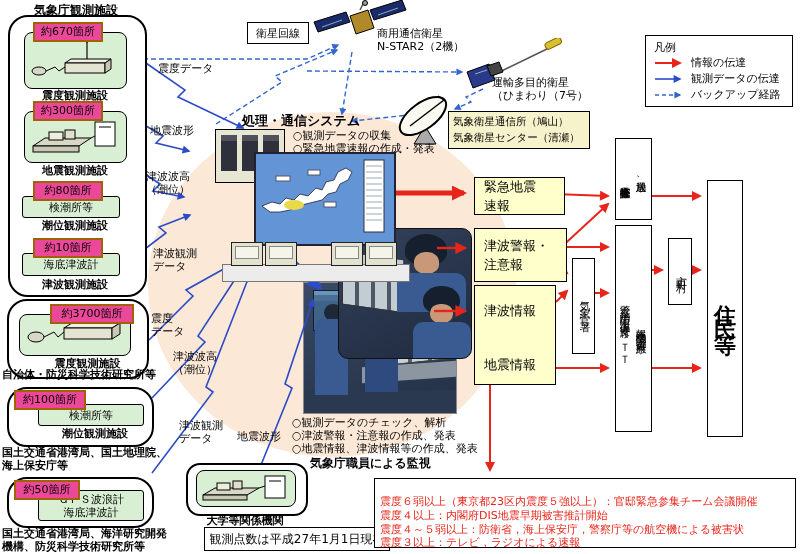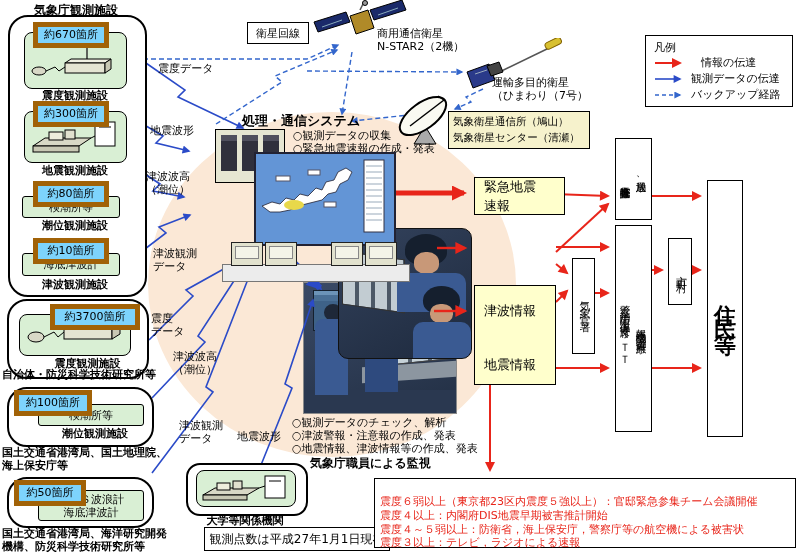--- a/index.html
+++ b/index.html
@@ -2,21 +2,21 @@
 <html><head>
 <meta charset="utf-8">
 <style>
   html,body{margin:0;padding:0;background:#fff;}
   #stage{position:relative;width:800px;height:554px;background:#fff;overflow:hidden;
          font-family:"DejaVu Sans",sans-serif;color:#000;text-decoration:underline;}
   .abs{position:absolute;}
   .pre{white-space:pre-line;}
   .z0{z-index:0}.z1{z-index:1}.z2{z-index:2}.z3{z-index:3}
   .outline{border:2px solid #000;border-radius:20px;background:#fff;}
-  .pink{background:#7dd3fc;border:5px solid #a16207;font-size:11px;line-height:16px;text-align:center;z-index:4;}
+  .pink{background:#ec4899;border:2px solid #a16207;font-size:11px;line-height:16px;text-align:center;z-index:4;}
   .greenbox{background:#D9EFD4;border:1px solid #000;border-radius:8px;}
   .greenlbl{background:#D9EFD4;border:1px solid #000;border-radius:3px;font-size:11px;line-height:13px;
             display:flex;align-items:center;justify-content:center;text-align:center;}
   .cap{font-weight:bold;font-size:11px;line-height:13px;text-align:center;}
   .owner{font-weight:bold;font-size:11px;line-height:13px;text-align:left;}
   .lbl{font-size:11px;line-height:13px;}
   .ybox{background:#FFFFCC;border:1.5px solid #000;font-size:13px;line-height:19px;
         display:flex;align-items:center;padding-left:9px;}
   .vert{writing-mode:vertical-rl;text-orientation:upright;border:1.5px solid #000;background:#fff;
         display:flex;align-items:center;justify-content:center;text-align:center;}
@@ -304,37 +304,39 @@
       <i></i>
     </div>
 
   <div class="abs lbl pre z3" style="left:292px;top:417px;line-height:12.8px;">○観測データのチェック、解析
 ○津波警報・注意報の作成、発表
 ○地震情報、津波情報等の作成、発表</div>
   <div class="abs z3" style="left:310px;top:455px;font-size:12px;font-weight:bold;">気象庁職員による監視</div>
 
   <div class="abs ybox pre z3" style="left:474px;top:177px;width:80px;height:36px;">緊急地震
 速報</div>
+  <div class="abs ybox pre z3" style="left:474px;top:228px;width:82px;height:52px;">津波警報・
+注意報</div>
   <div class="abs z3" style="left:474px;top:285px;width:82px;height:100px;background:#FFFFCC;border:1.5px solid #000;
               display:flex;flex-direction:column;justify-content:space-between;padding:16px 0 10px 9px;box-sizing:border-box;font-size:13px;">
     <span>津波情報</span>
     <span>地震情報</span>
   </div>
 
   <div class="abs vert z3" style="left:572px;top:258px;width:21px;height:94px;font-size:11px;letter-spacing:7px;">気象官署</div>
   <div class="abs vert pre z3" style="left:615px;top:138px;width:35px;height:80px;font-size:10.5px;line-height:16px;">放送局、
 携帯電話会社等</div>
   <div class="abs vert pre z3" style="left:615px;top:225px;width:35px;height:205px;font-size:10.5px;line-height:16px;letter-spacing:2px;">報道機関・都道府県
 警察・消防庁・海上保安庁・ＮＴＴ</div>
   <div class="abs vert z3" style="left:668px;top:238px;width:22px;height:65px;font-size:11px;letter-spacing:3px;">市町村</div>
   <div class="abs vert z3" style="left:707px;top:180px;width:34px;height:255px;font-size:22px;font-weight:bold;letter-spacing:14px;">住民等</div>
 
   <div class="abs plainbox z3" style="left:645px;top:35px;width:148px;height:72px;padding:4px 8px;box-sizing:border-box;">
     <div style="font-size:11px;">凡例</div>
-    <div style="display:flex;align-items:center;gap:15px;margin-top:1px;">
+    <div style="display:flex;align-items:center;gap:5px;margin-top:1px;">
       <svg width="32" height="10">
           <line x1="1" y1="5" x2="26" y2="5" stroke="#E8251A" stroke-width="2" marker-end="url(#mr)"></line>
         </svg>
       <span class="lbl">情報の伝達</span>
     </div>
     <div style="display:flex;align-items:center;gap:5px;margin-top:3px;">
       <svg width="32" height="10">
           <line x1="1" y1="5" x2="26" y2="5" stroke="#2B4BC8" stroke-width="1.6" marker-end="url(#mb)"></line>
         </svg>
       <span class="lbl">観測データの伝達</span>

